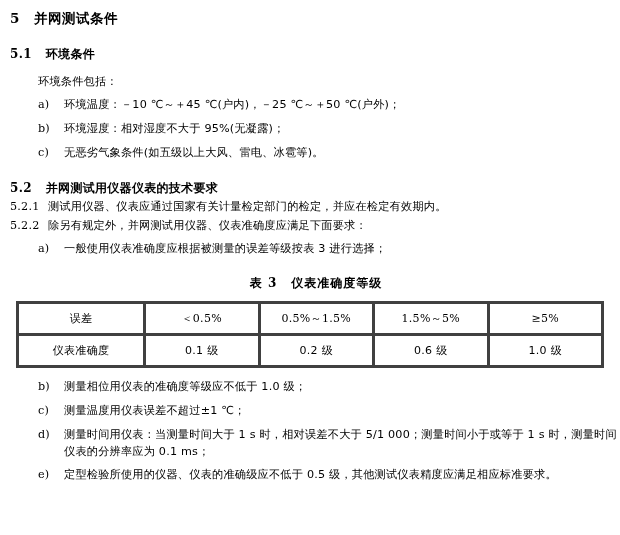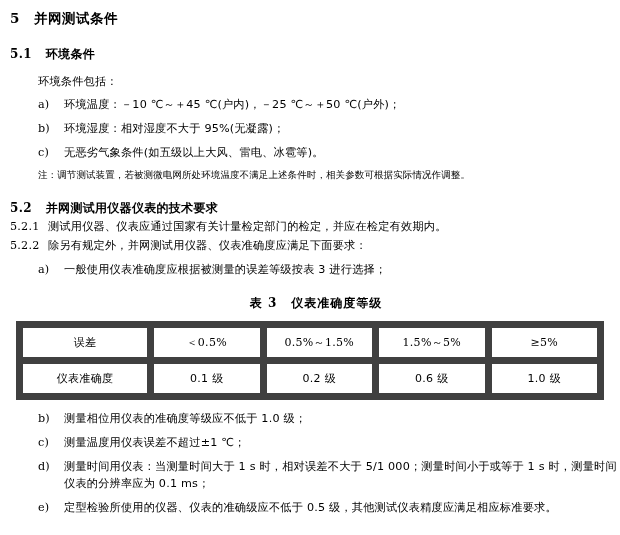--- a/index.html
+++ b/index.html
@@ -96,21 +96,21 @@
   }
   .table-title .gap { display: inline-block; width: 14px; }
 
   table.grid {
     border-collapse: collapse;
     margin: 9px auto 0 auto;
     width: 588px;
     table-layout: fixed;
   }
   table.grid td {
-    border: 7px solid #404040;
+    border: 3px solid #404040;
     text-align: center;
     font-size: 11px;
     height: 25px;
     padding: 2px 3px;
     letter-spacing: 0.3px;
   }
   table.grid td.head {
     width: 118px;
   }
   .numfont {
@@ -142,21 +142,20 @@
   </div>
   <div class="listitem">
     <span class="marker">b)</span>
     <span class="body">环境湿度：相对湿度不大于 95%(无凝露)；</span>
   </div>
   <div class="listitem">
     <span class="marker">c)</span>
     <span class="body">无恶劣气象条件(如五级以上大风、雷电、冰雹等)。</span>
   </div>
 
-  <div class="note">注：调节测试装置，若被测微电网所处环境温度不满足上述条件时，相关参数可根据实际情况作调整。</div>
 
   <div class="h2">
     <span class="num numfont">5.2</span><span>并网测试用仪器仪表的技术要求</span>
   </div>
 
   <div class="clause">
     <span class="cnum numfont">5.2.1</span>
     <span class="cbody">测试用仪器、仪表应通过国家有关计量检定部门的检定，并应在检定有效期内。</span>
   </div>
 

